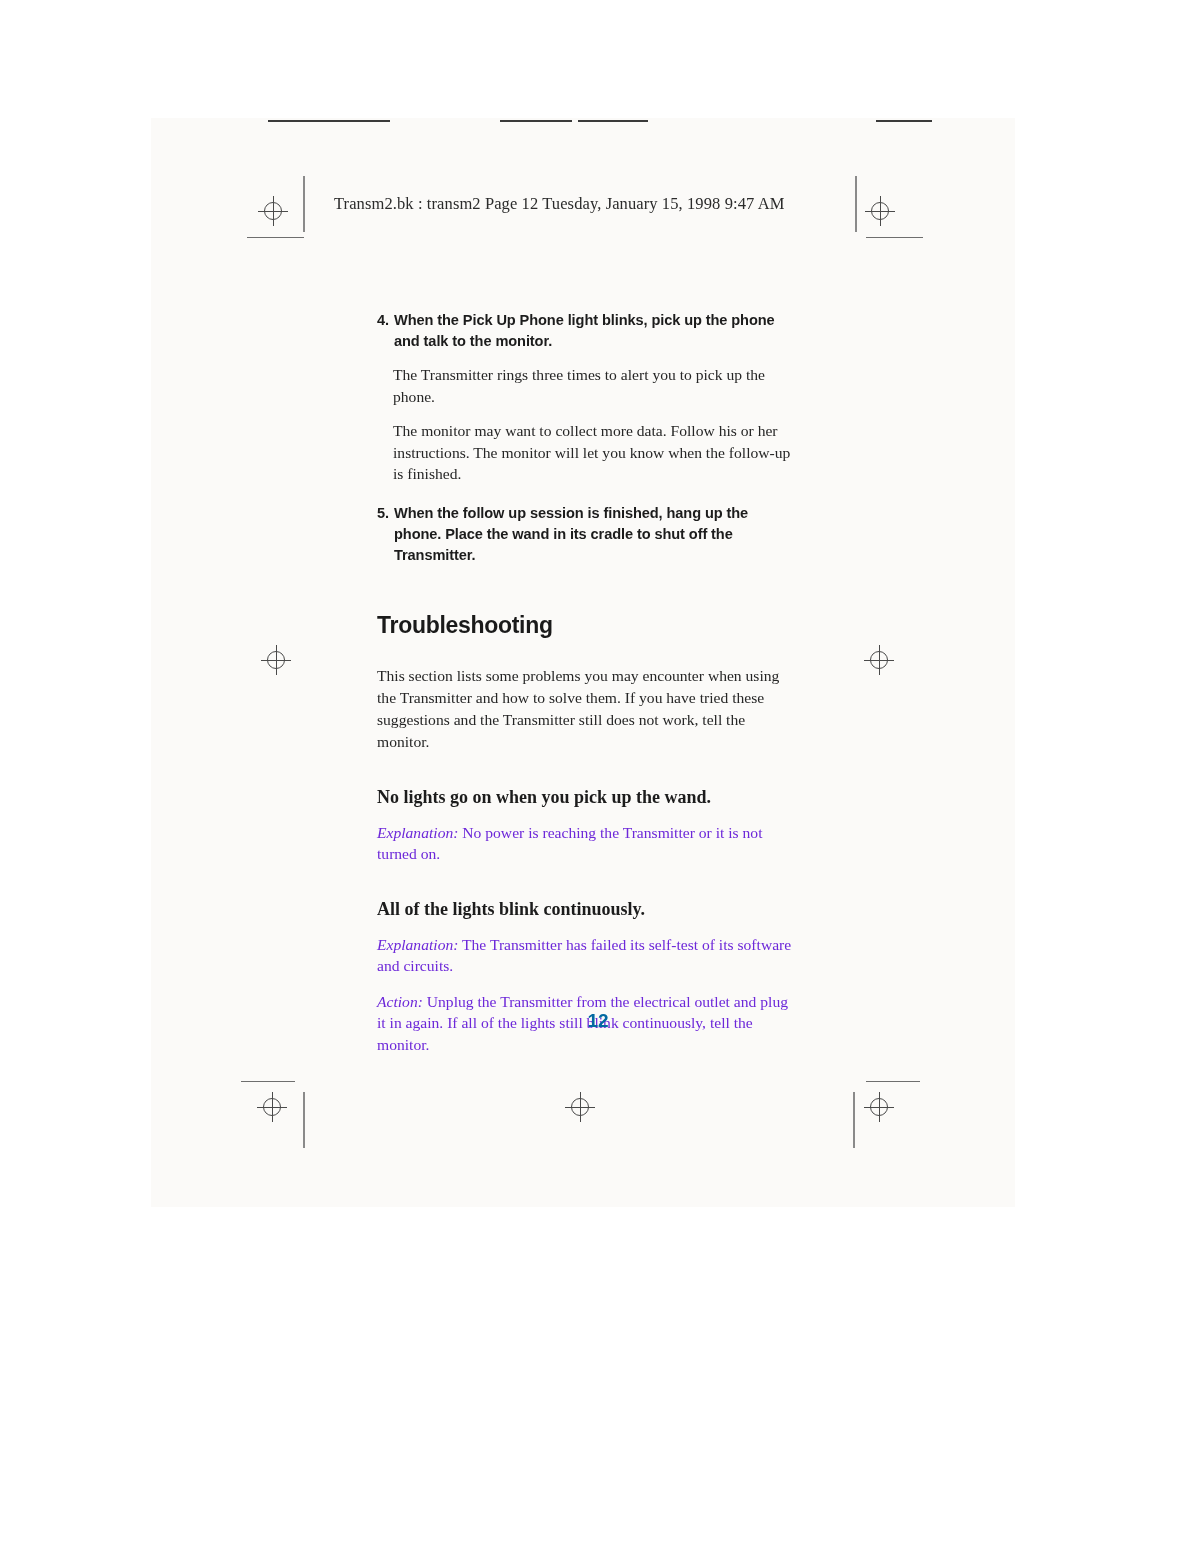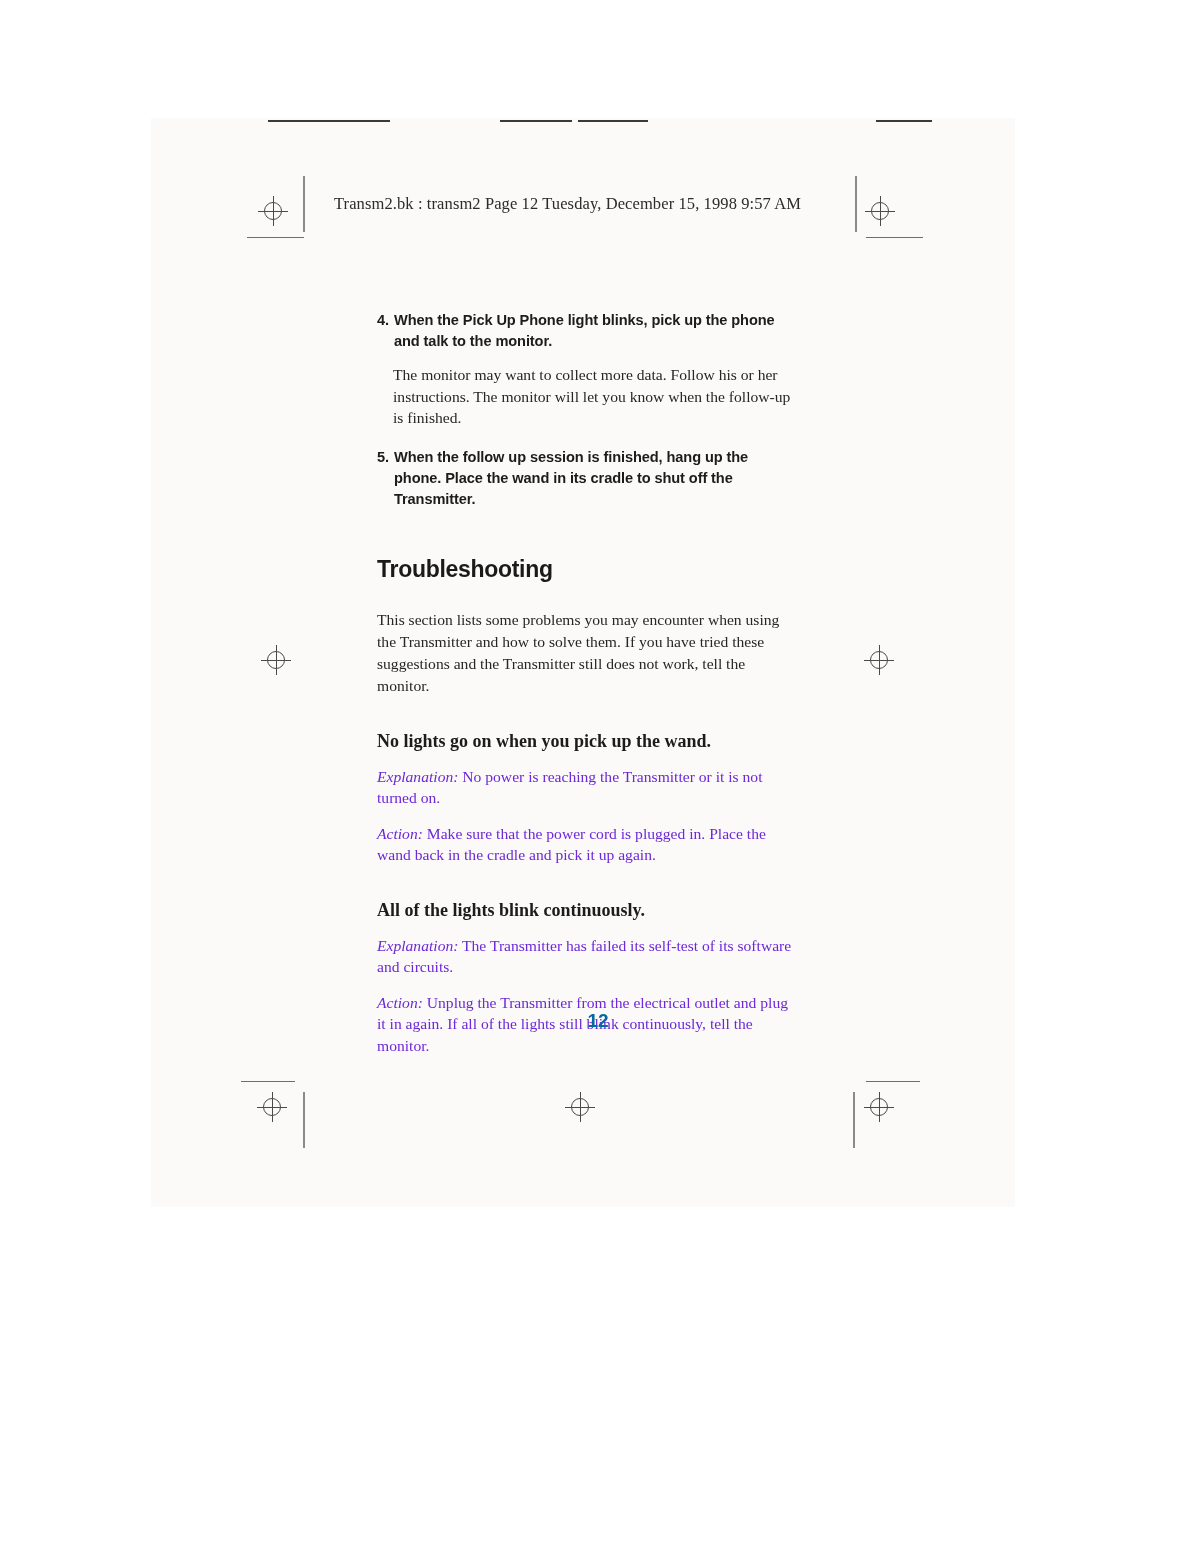--- a/index.html
+++ b/index.html
@@ -228,45 +228,43 @@
 </div>
 
 <div class="trim-line-h" style="left:866px; top:1081px; width:54px;"></div>
 <div class="trim-line-v" style="left:853px; top:1092px; height:56px;"></div>
 <div class="reg-mark" style="left:864px; top:1092px;">
   <span class="ring"></span>
   <span class="v-line"></span>
   <span class="h-line"></span>
 </div>
 
-<div id="header-line">Transm2.bk : transm2  Page 12  Tuesday, December 15, 1998  9:57 AM</div>
+<div id="header-line">Transm2.bk : transm2  Page 12  Tuesday, January 15, 1998  9:47 AM</div>
 
 <div id="content">
 
   <div class="step">
     <span class="num">4.</span>
     <span>When the Pick Up Phone light blinks, pick up the phone and talk to the monitor.</span>
   </div>
+  <p class="body-para">The Transmitter rings three times to alert you to pick up the phone.</p>
   <p class="body-para">The monitor may want to collect more data. Follow his or her instructions. The monitor will let you know when the follow-up is finished.</p>
 
   <div class="step" style="margin-top:18px;">
     <span class="num">5.</span>
     <span>When the follow up session is finished, hang up the phone. Place the wand in its cradle to shut off the Transmitter.</span>
   </div>
 
   <h2 class="section-heading">Troubleshooting</h2>
 
   <p class="intro-para">This section lists some problems you may encounter when using the Transmitter and how to solve them. If you have tried these suggestions and the Transmitter still does not work, tell the monitor.</p>
 
   <p class="problem-heading">No lights go on when you pick up the wand.</p>
   <p class="qa-para">
     <span class="lbl">Explanation:</span><span> No power is reaching the Transmitter or it is not turned on.</span>
-  </p>
-  <p class="qa-para">
-    <span class="lbl">Action:</span><span> Make sure that the power cord is plugged in. Place the wand back in the cradle and pick it up again.</span>
   </p>
 
   <div class="block-gap"></div>
 
   <p class="problem-heading">All of the lights blink continuously.</p>
   <p class="qa-para">
     <span class="lbl">Explanation:</span><span> The Transmitter has failed its self-test of its software and circuits.</span>
   </p>
   <p class="qa-para">
     <span class="lbl">Action:</span><span> Unplug the Transmitter from the electrical outlet and plug it in again. If all of the lights still blink continuously, tell the monitor.</span>

